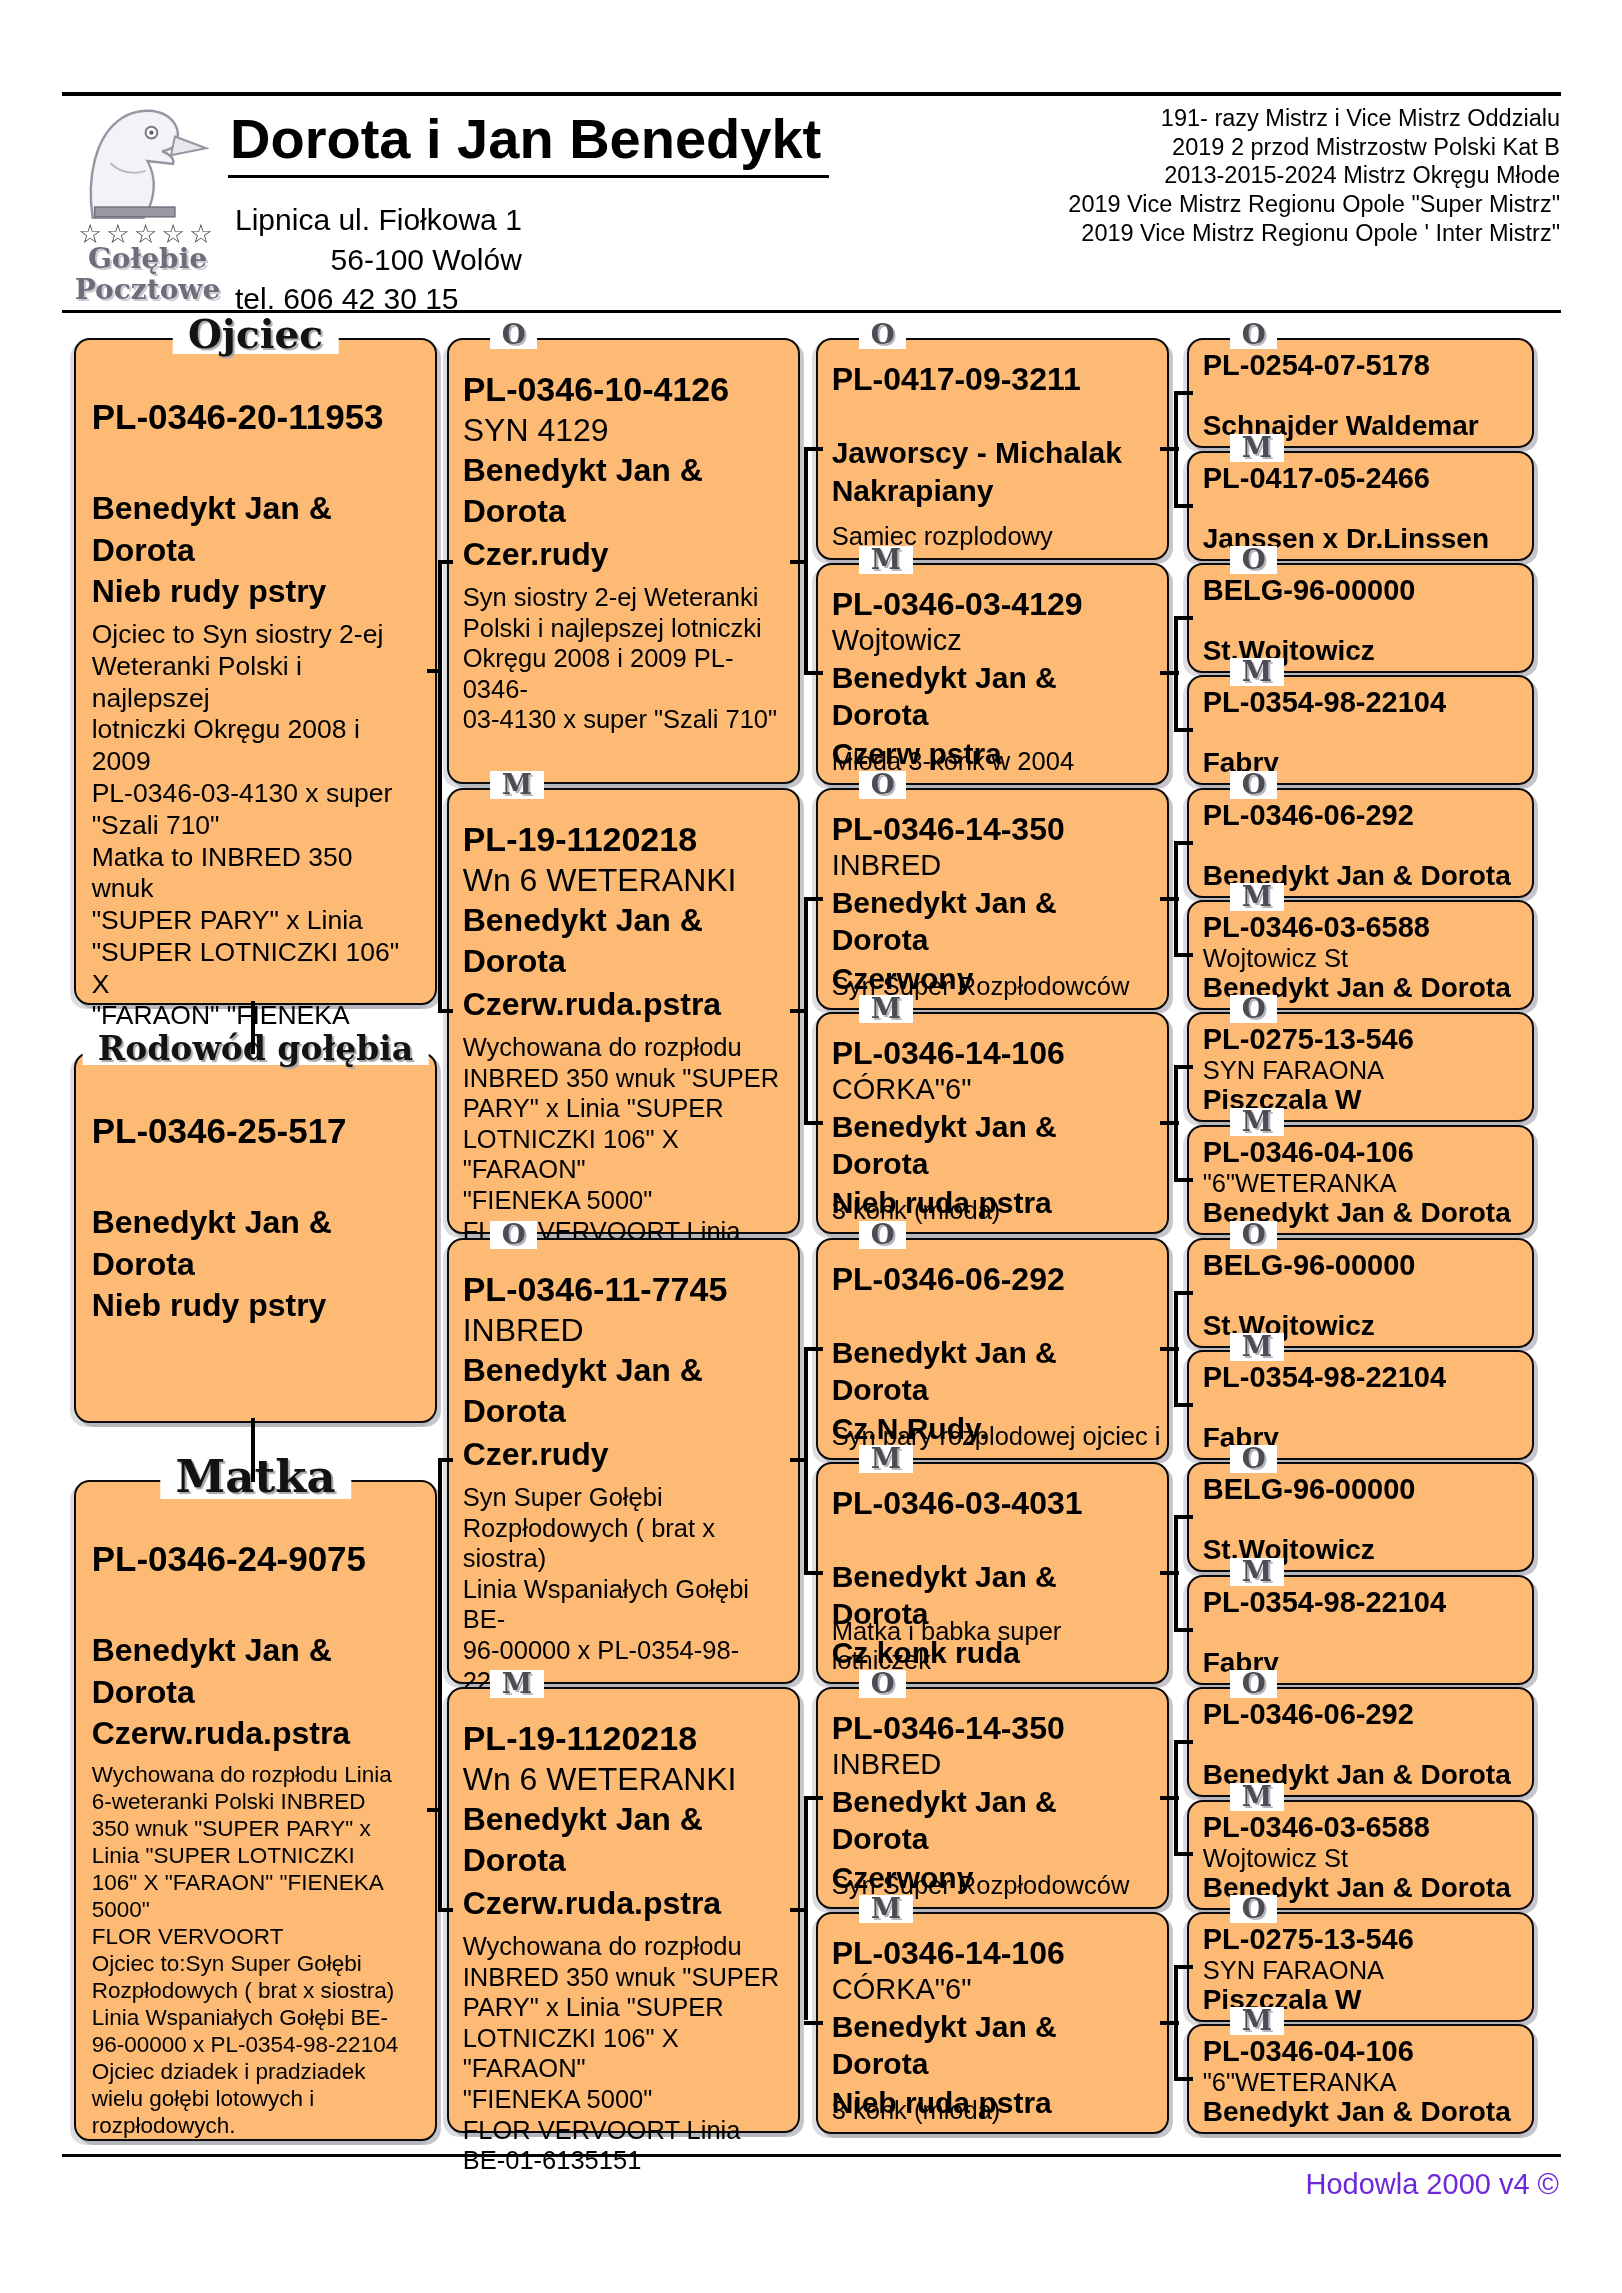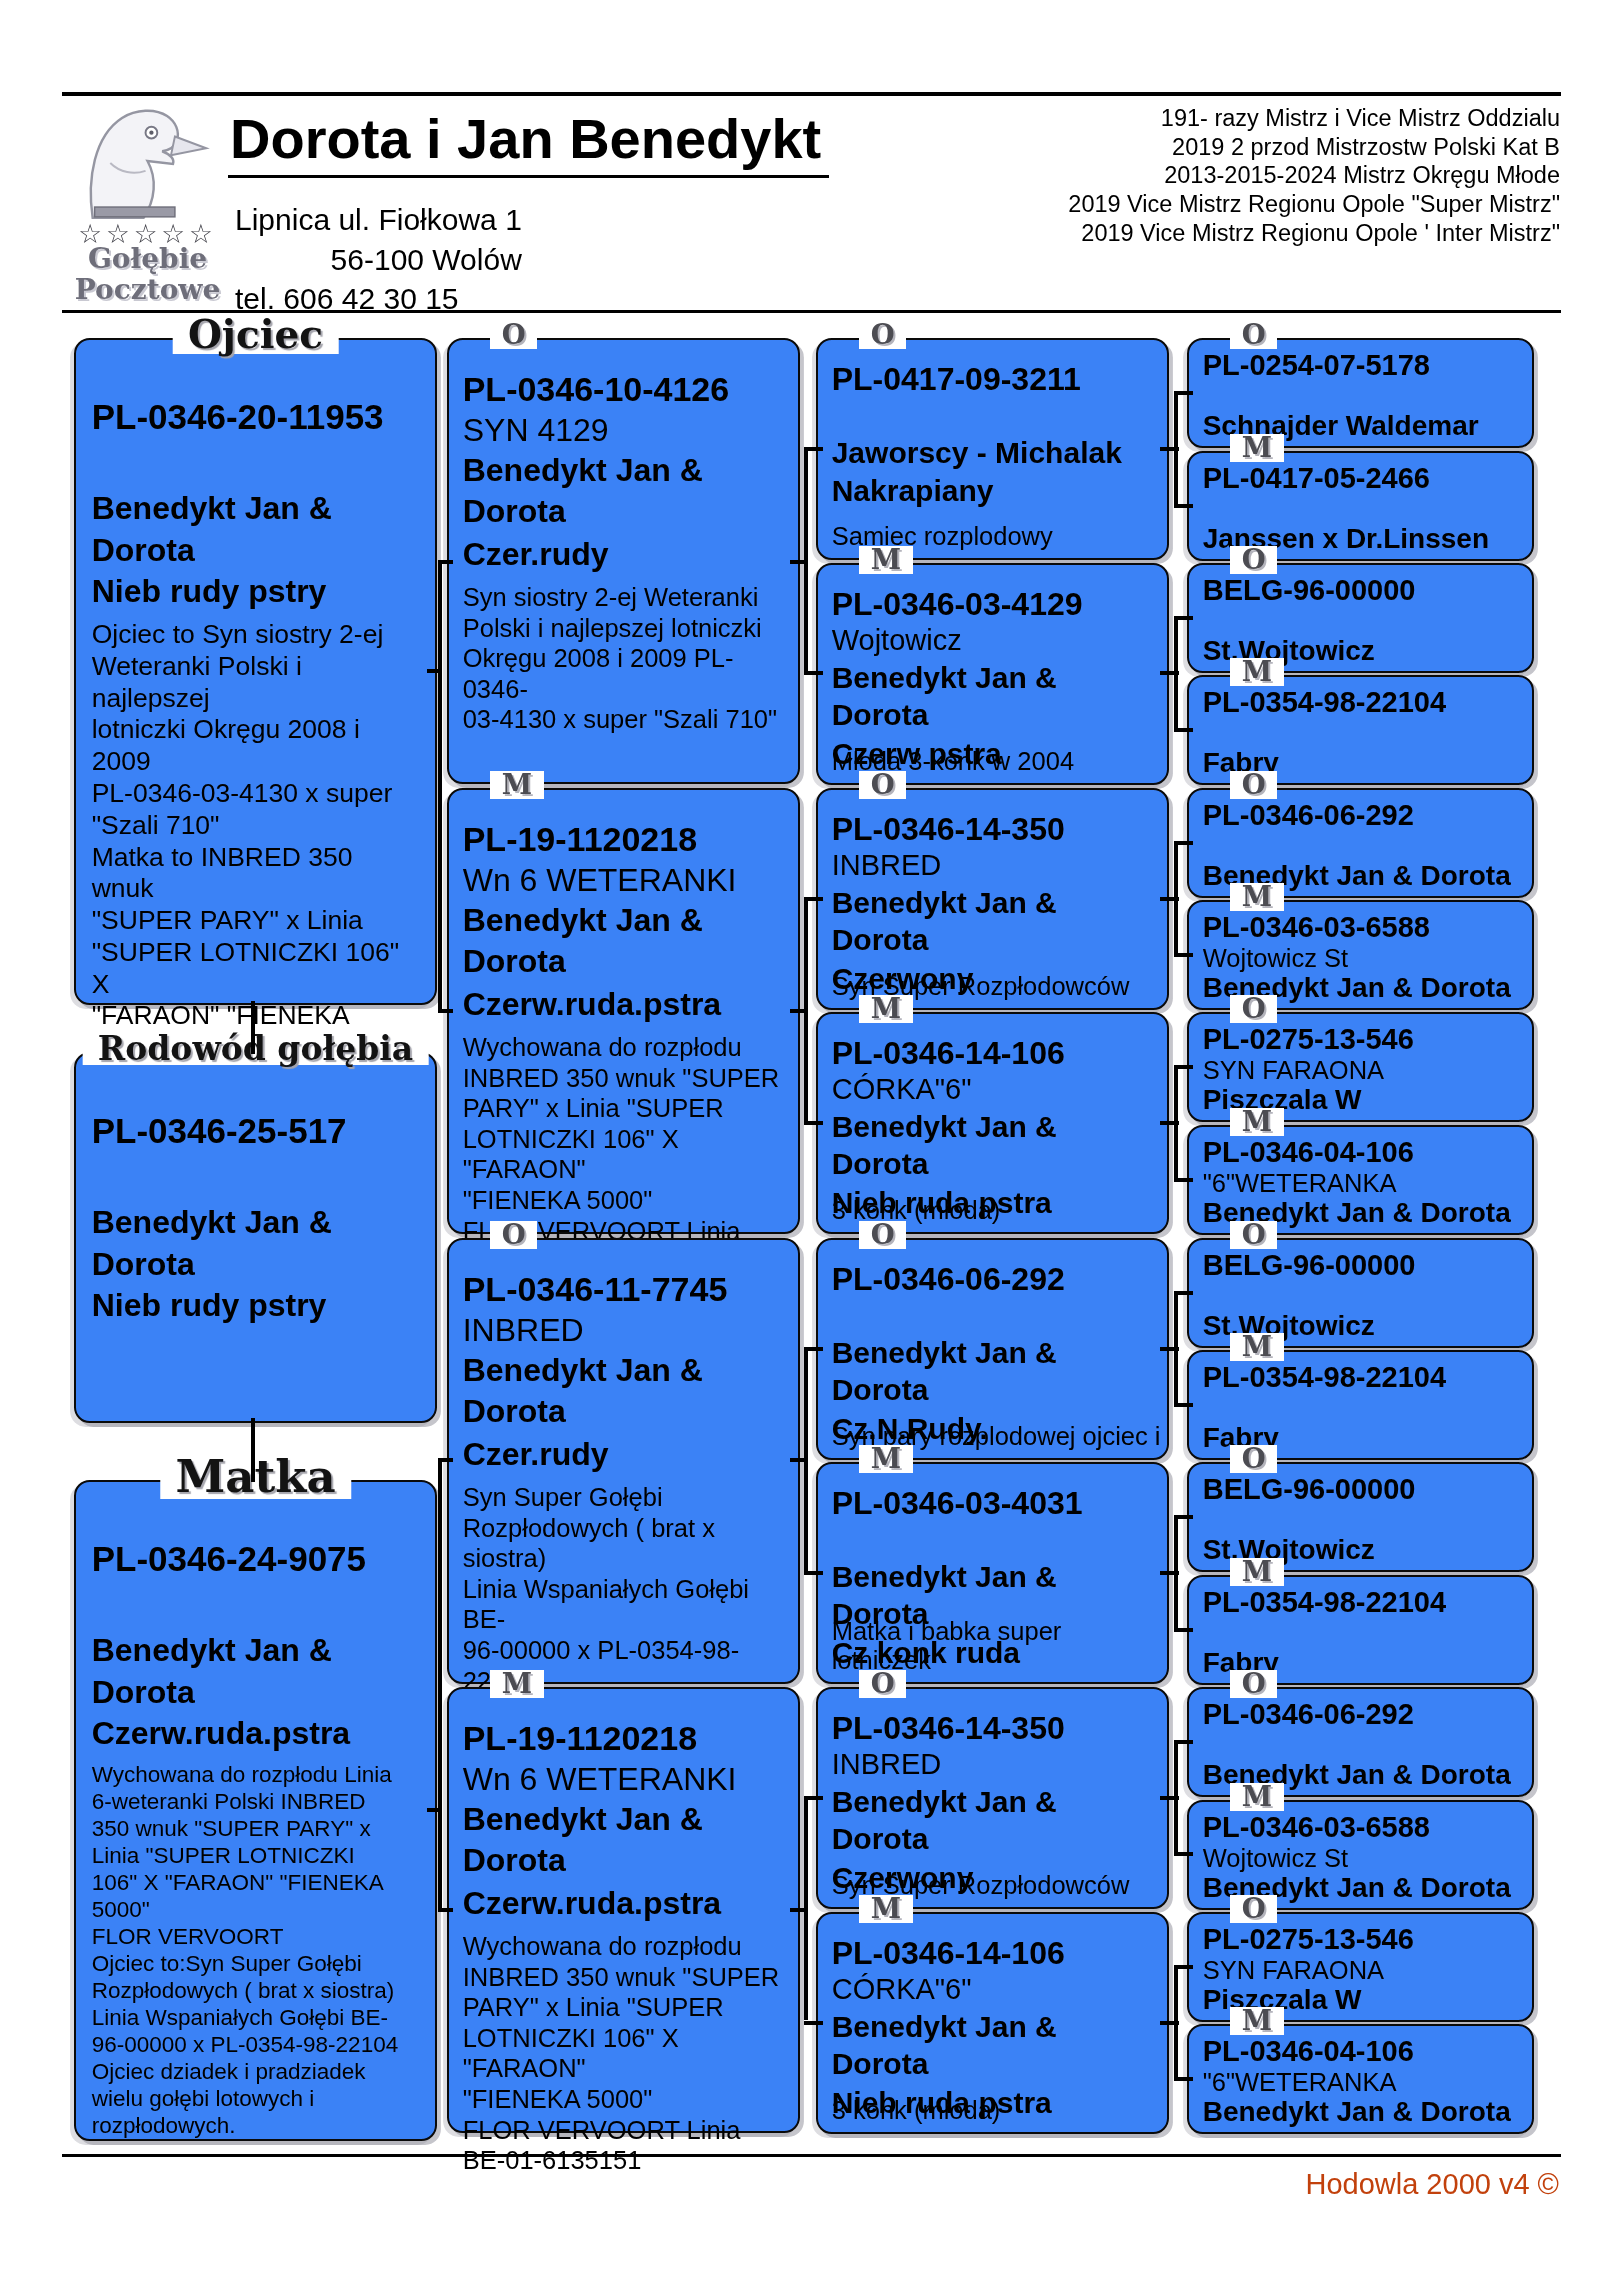--- a/index.html
+++ b/index.html
@@ -12,21 +12,21 @@
               font-size:26.5px;color:#3e3e46;letter-spacing:3.9px;}
   .logo-line{position:absolute;left:0;width:169px;text-align:center;
              font-family:"DejaVu Serif",serif;font-weight:bold;font-size:28px;
              color:#6e6e7a;text-shadow:2px 2px 0 #c9c9d2;line-height:1;}
   .title{position:absolute;left:228px;top:110px;font-size:56px;font-weight:bold;
          letter-spacing:0px;border-bottom:3.9px solid #000;padding:0 7.8px 5.9px 2px;line-height:1.05;}
   .address{position:absolute;left:235px;top:200px;font-size:30px;line-height:1.32;}
   .ach{position:absolute;right:62px;top:104px;width:745px;text-align:right;
        font-size:23.5px;line-height:1.22;}
   
-  .pbox{position:absolute;background:#3b82f6;border:2.9px solid #0a0a0a;border-radius:15.7px;
+  .pbox{position:absolute;background:#fdba74;border:2.9px solid #0a0a0a;border-radius:15.7px;
         box-shadow:3.9px 3.9px 0 rgba(150,150,160,.55),-3.9px 3.9px 0 rgba(170,170,180,.4);}
   .tag{position:absolute;top:-18.6px;left:41px;background:#fff;padding:0 11.8px;
        font-family:"DejaVu Serif",serif;font-weight:bold;font-size:27.4px;color:#4c4c52;
        text-shadow:2px 2px 0 #b4b4bc;line-height:1;}
   .biglabel{position:absolute;left:50%;transform:translateX(-50%);background:#fff;
             padding:0 15.7px;font-family:"DejaVu Serif",serif;font-weight:bold;color:#131313;
             text-shadow:2px 2px 1px #a5a5ad;line-height:1;white-space:nowrap;}
   .inner{position:relative;width:100%;height:100%;box-sizing:border-box;}
   .ring{font-weight:bold;}
   .owner,.colorline{font-weight:bold;}
@@ -52,21 +52,21 @@
   .c3 .sub{font-size:29px;line-height:1.2;min-height:36px;}
   .c3 .owner{font-size:30px;line-height:1.25;}
   .c3 .colorline{font-size:30px;line-height:1.3;}
   .c3 .status{font-size:25.5px;}
   
   .c4 .inner{padding:8.8px 13.7px 5.9px;}
   .c4 .ring{font-size:29px;line-height:1.15;}
   .c4 .sub{font-size:25.5px;line-height:1.1;}
   .c4 .owner{position:absolute;left:13.7px;bottom:5.9px;font-size:28px;line-height:1;}
   .conn{position:absolute;background:#000;}
-  .footer{position:absolute;right:63px;top:2168px;font-size:29px;color:#c2410c;}
+  .footer{position:absolute;right:63px;top:2168px;font-size:29px;color:#6d28d9;}
 </style>
 </head>
 <body>
 
 <div class="page">
 
   <div class="hr" style="left:62px;top:92px;width:1499px;height:3.9px;"></div>
 
   <div class="logo-wrap">
     <svg style="position:absolute;left:13.7px;top:2px;" width="141" height="116" viewBox="0 0 144 118">

